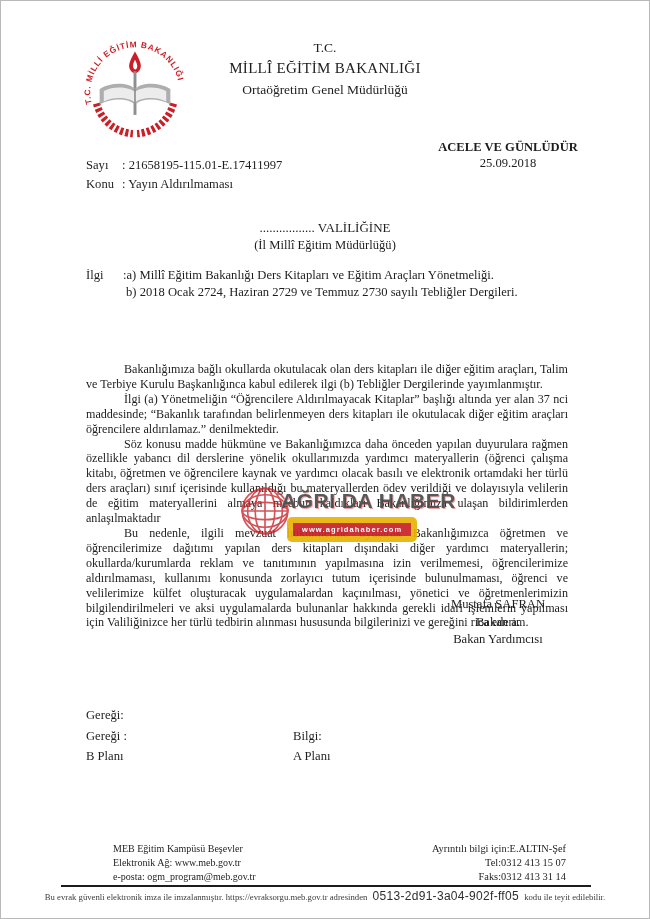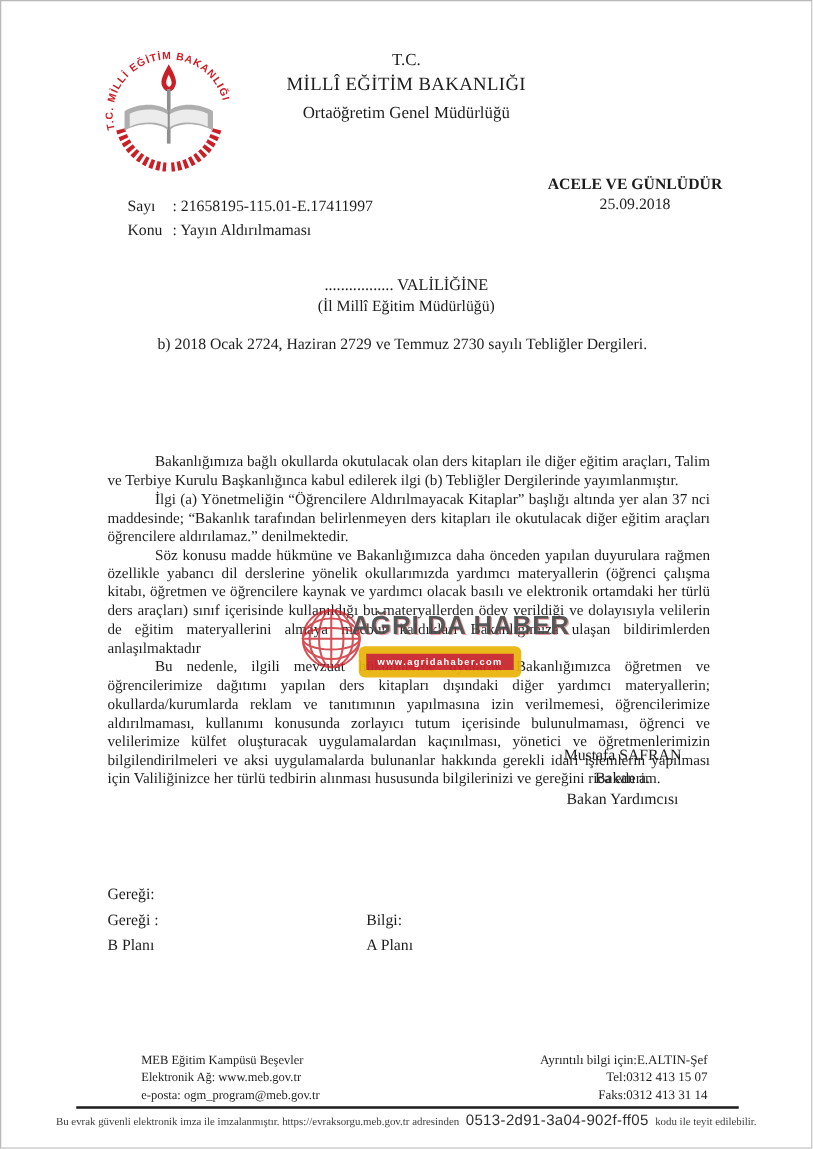--- a/index.html
+++ b/index.html
@@ -18,21 +18,21 @@
   
   .letterhead{position:absolute;left:0;top:36px;width:100%;text-align:center;line-height:21px;}
   .lh-tc{font-size:13.5px;}
   .lh-ministry{font-size:15px;letter-spacing:.3px;}
   .lh-directorate{font-size:13.5px;}
   
   .urgent{position:absolute;left:420px;top:139px;width:174px;text-align:center;}
   .urgent-label{font-weight:bold;font-size:12.6px;}
   .urgent-date{font-size:12.6px;margin-top:1px;}
   
-  .refblock{position:absolute;left:85px;top:155px;font-size:12.6px;line-height:18.5px;margin-left:16px;}
+  .refblock{position:absolute;left:85px;top:155px;font-size:12.6px;line-height:18.5px;}
   .ref-label{display:inline-block;width:36px;}
   
   .addressee{position:absolute;left:0;top:218px;width:100%;text-align:center;line-height:17.5px;}
   .addr-1{font-size:13px;}
   .addr-2{font-size:12.6px;}
   
   .ilgi{position:absolute;left:85px;top:266px;font-size:12.6px;line-height:17px;width:500px;}
   .ilgi-row{display:flex;}
   .ilgi-label{width:37px;flex:0 0 37px;}
   .ilgi-b{padding-left:3px;}
@@ -112,20 +112,24 @@
     </div>
   </div>
 
   <div class="addressee">
     <div class="addr-1">................. VALİLİĞİNE</div>
     <div class="addr-2">(İl Millî Eğitim Müdürlüğü)</div>
   </div>
 
   <div class="ilgi">
     <div class="ilgi-row">
+      <span class="ilgi-label">İlgi</span>
+      <span>:a) Millî Eğitim Bakanlığı Ders Kitapları ve Eğitim Araçları Yönetmeliği.</span>
+    </div>
+    <div class="ilgi-row">
       <span class="ilgi-label"></span>
       <span class="ilgi-b">b) 2018 Ocak 2724, Haziran 2729 ve Temmuz 2730 sayılı Tebliğler Dergileri.</span>
     </div>
   </div>
 
   <div class="bodytext">
     <p>Bakanlığımıza bağlı okullarda okutulacak olan ders kitapları ile diğer eğitim araçları, Talim ve Terbiye Kurulu Başkanlığınca kabul edilerek ilgi (b) Tebliğler Dergilerinde yayımlanmıştır.</p>
     <p>İlgi (a) Yönetmeliğin “Öğrencilere Aldırılmayacak Kitaplar” başlığı altında yer alan 37 nci maddesinde; “Bakanlık tarafından belirlenmeyen ders kitapları ile okutulacak diğer eğitim araçları öğrencilere aldırılamaz.” denilmektedir.</p>
     <p>Söz konusu madde hükmüne ve Bakanlığımızca daha önceden yapılan duyurulara rağmen özellikle yabancı dil derslerine yönelik okullarımızda yardımcı materyallerin (öğrenci çalışma kitabı, öğretmen ve öğrencilere kaynak ve yardımcı olacak basılı ve elektronik ortamdaki her türlü ders araçları) sınıf içerisinde kullanıldığı bu materyallerden ödev verildiği ve dolayısıyla velilerin de eğitim materyallerini almaya mecbur kaldıkları Bakanlığımıza ulaşan bildirimlerden anlaşılmaktadır</p>
     <p>Bu nedenle, ilgili mevzuat hükümlerine uyularak Bakanlığımızca öğretmen ve öğrencilerimize dağıtımı yapılan ders kitapları dışındaki diğer yardımcı materyallerin; okullarda/kurumlarda reklam ve tanıtımının yapılmasına izin verilmemesi, öğrencilerimize aldırılmaması, kullanımı konusunda zorlayıcı tutum içerisinde bulunulmaması, öğrenci ve velilerimize külfet oluşturacak uygulamalardan kaçınılması, yönetici ve öğretmenlerimizin bilgilendirilmeleri ve aksi uygulamalarda bulunanlar hakkında gerekli idari işlemlerin yapılması için Valiliğinizce her türlü tedbirin alınması hususunda bilgilerinizi ve gereğini rica ederim.</p>

